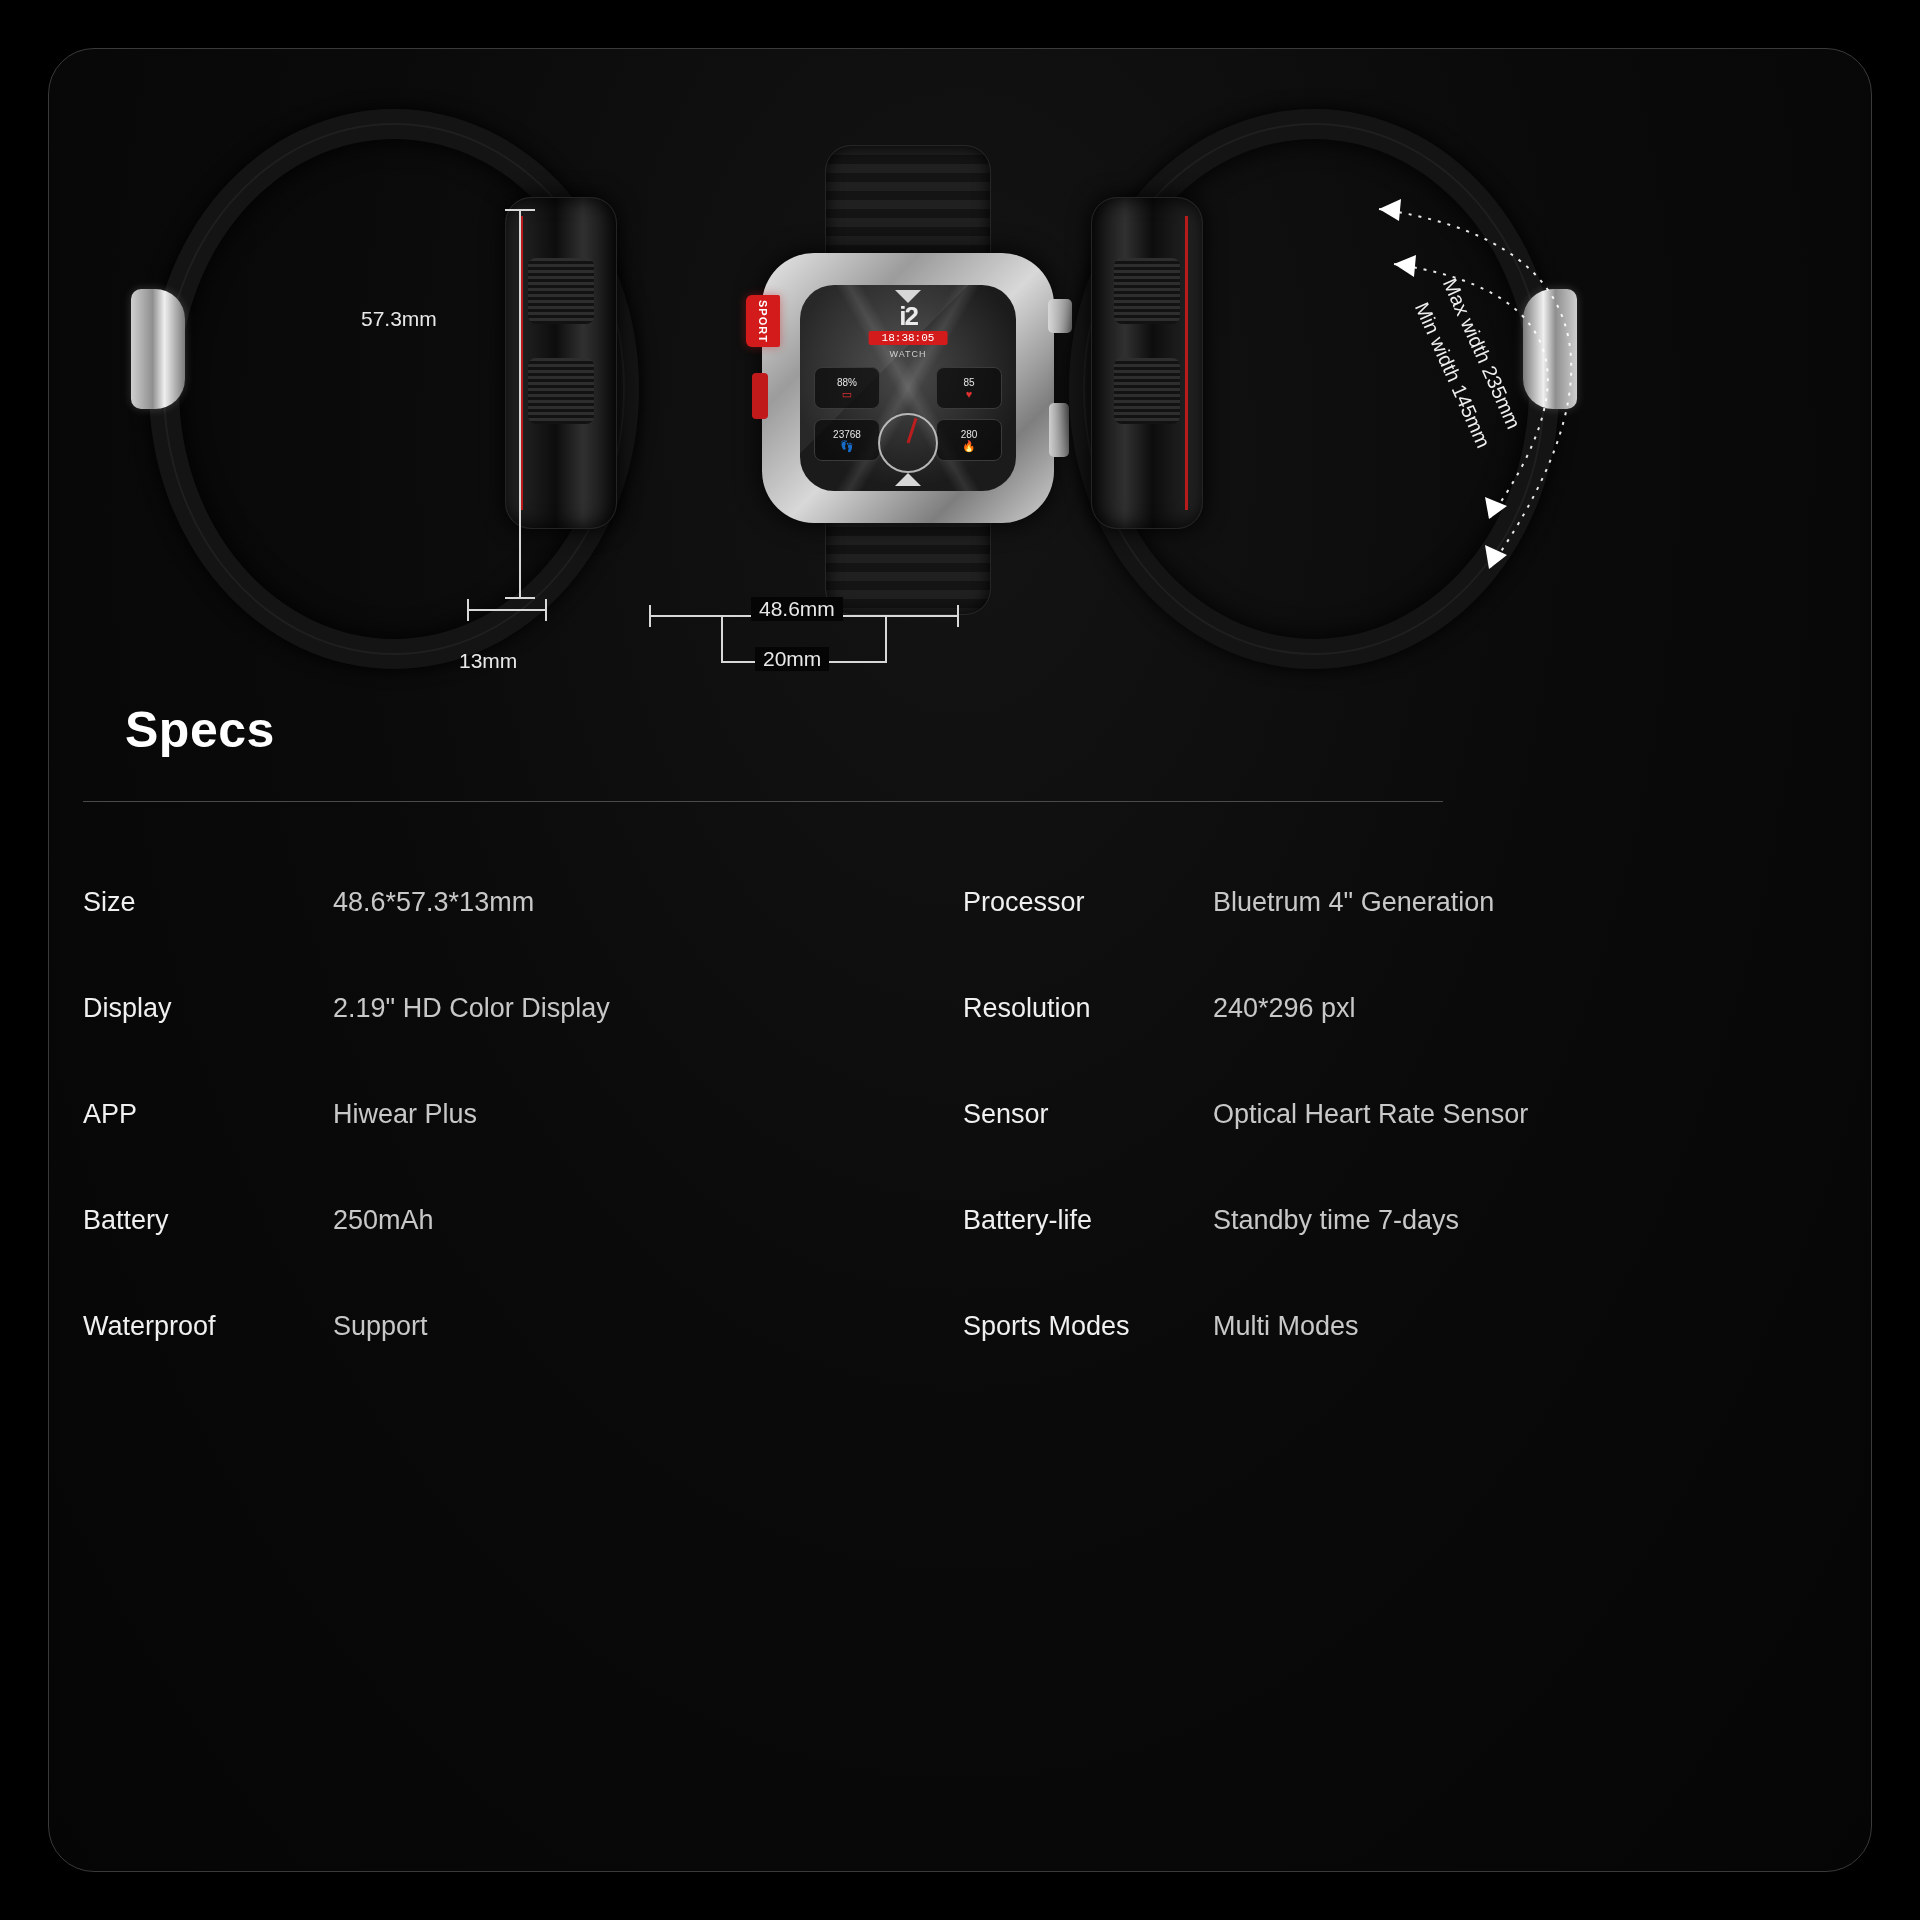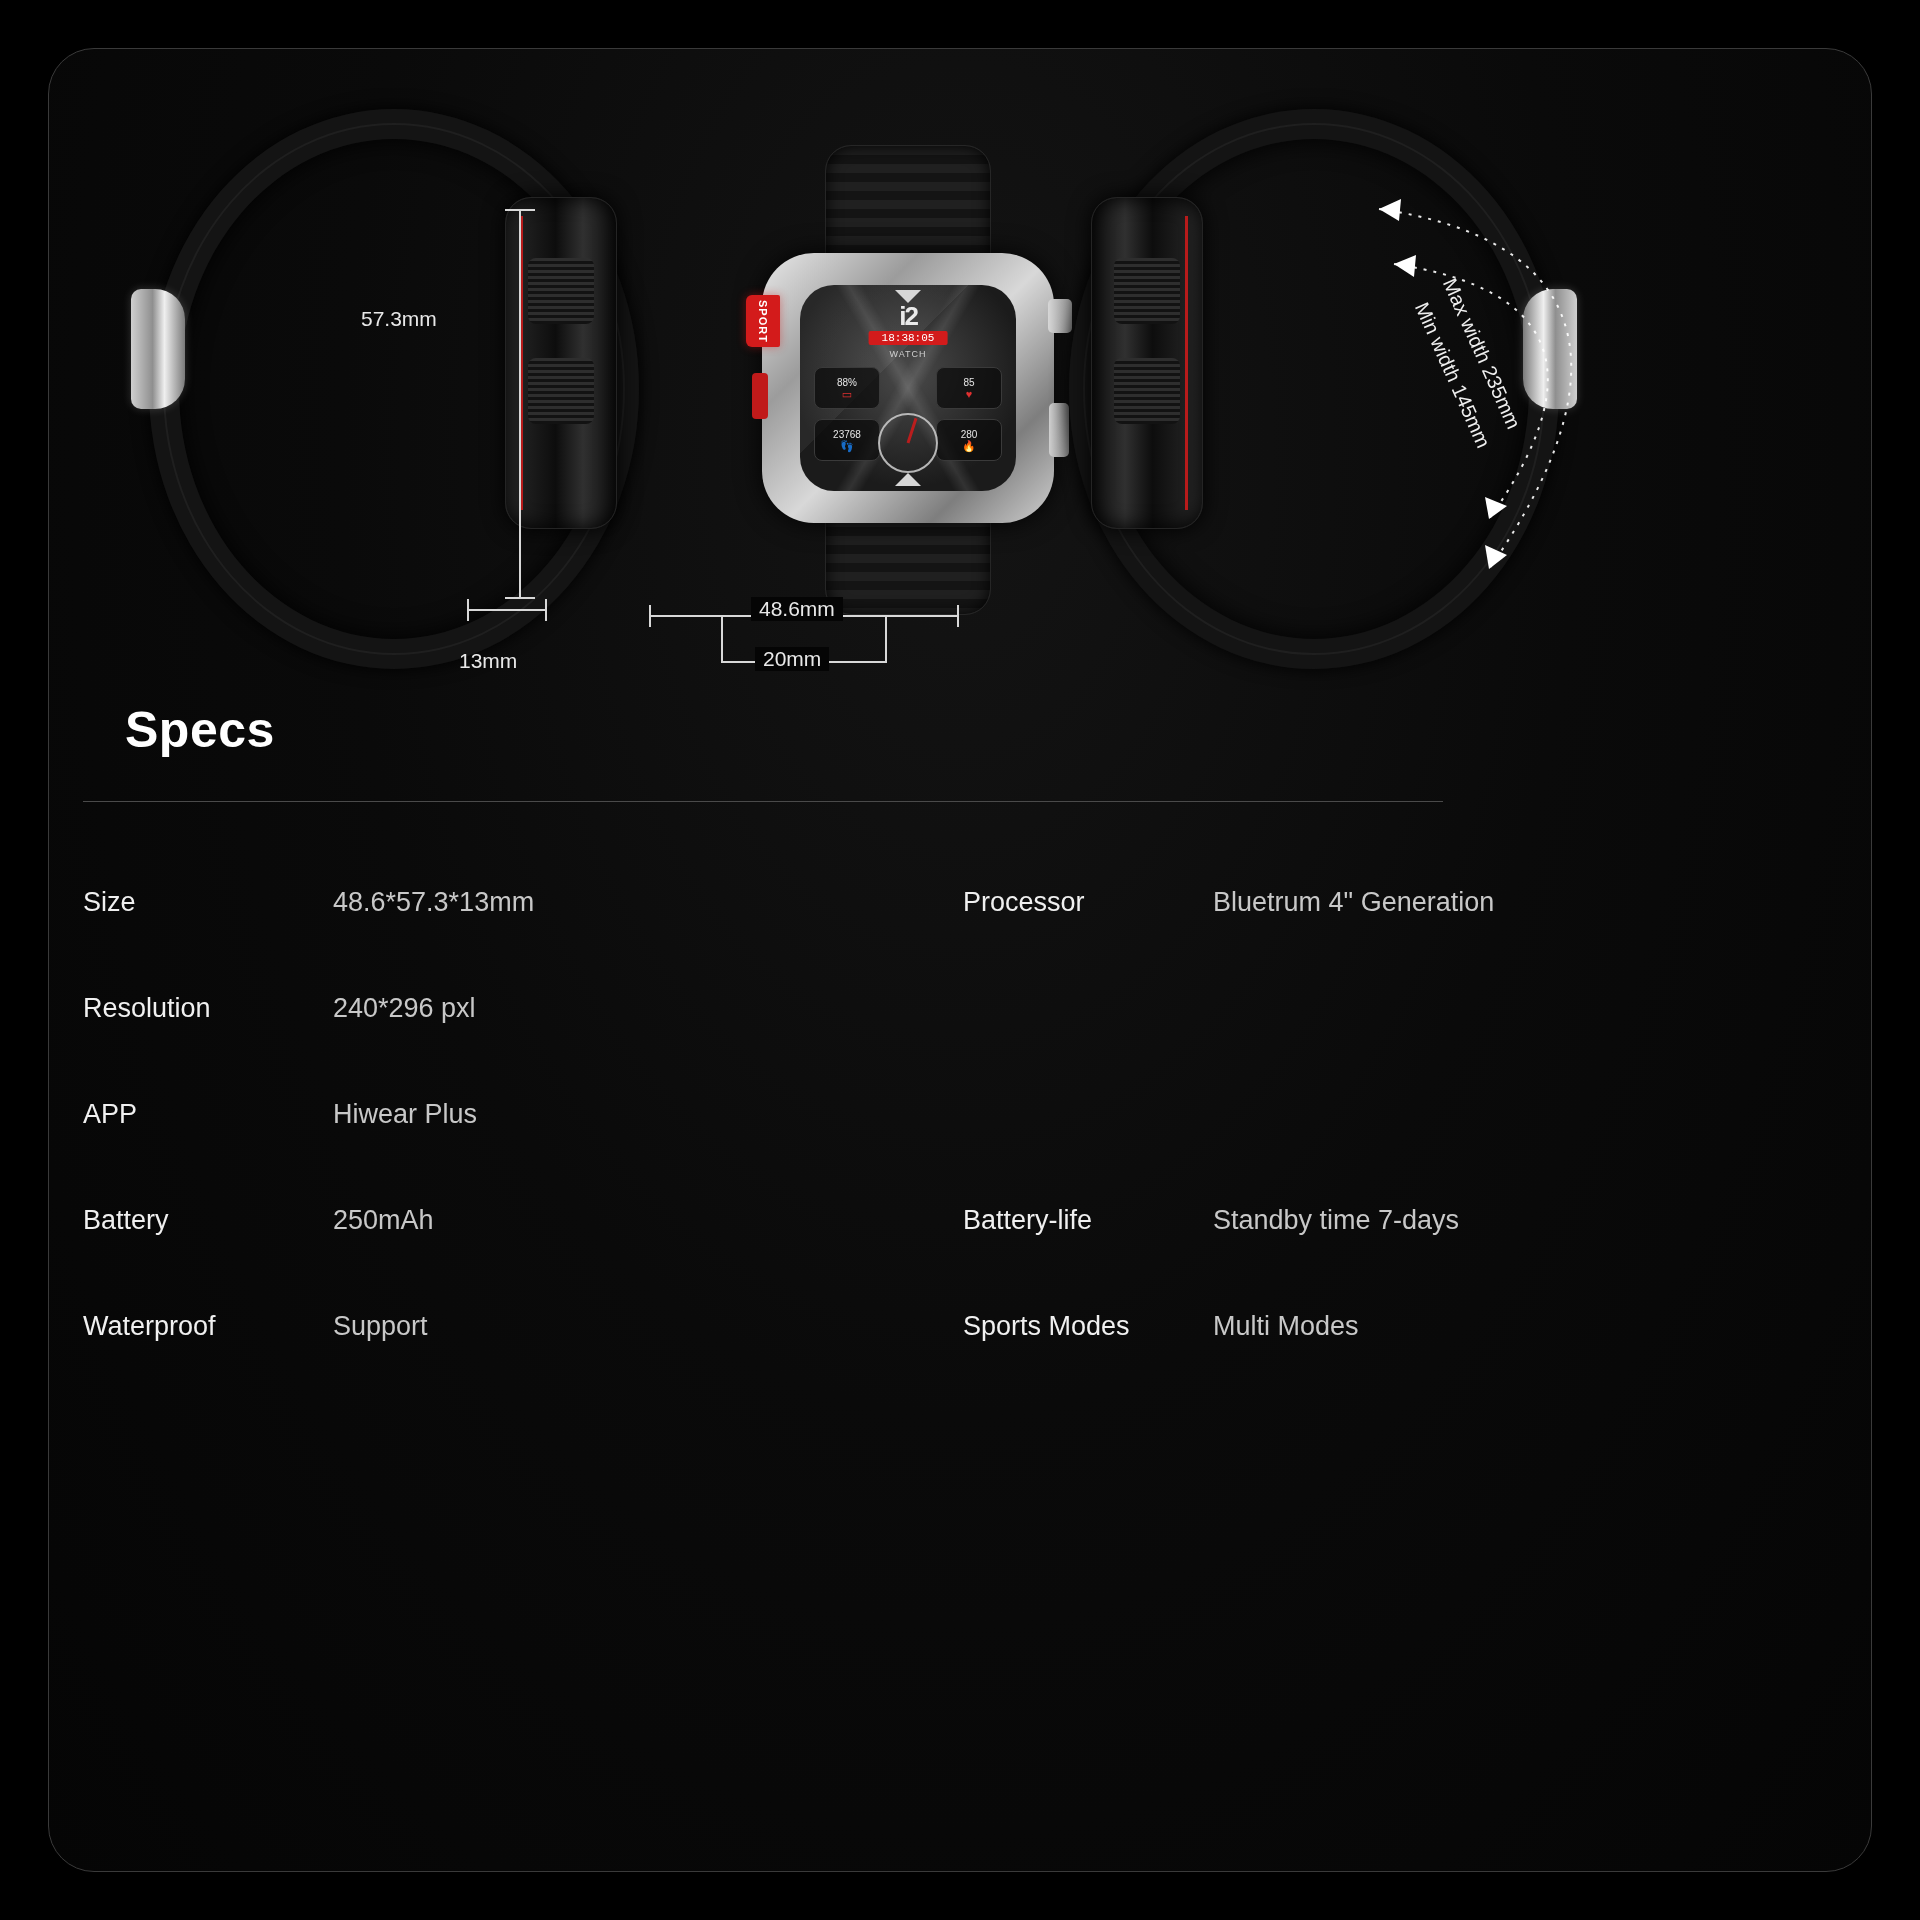--- a/index.html
+++ b/index.html
@@ -215,29 +215,37 @@
           <div class="spec-key">Size</div>
           <div class="spec-val">48.6*57.3*13mm</div>
         </div>
         <div class="spec-cell">
           <div class="spec-key">Processor</div>
           <div class="spec-val">Bluetrum 4" Generation</div>
         </div>
       </div>
       <div class="spec-row">
         <div class="spec-cell">
+          <div class="spec-key">Display</div>
+          <div class="spec-val">2.19" HD Color Display</div>
+        </div>
+        <div class="spec-cell">
           <div class="spec-key">Resolution</div>
           <div class="spec-val">240*296 pxl</div>
         </div>
       </div>
       <div class="spec-row">
         <div class="spec-cell">
           <div class="spec-key">APP</div>
           <div class="spec-val">Hiwear Plus</div>
         </div>
+        <div class="spec-cell">
+          <div class="spec-key">Sensor</div>
+          <div class="spec-val">Optical Heart Rate Sensor</div>
+        </div>
       </div>
       <div class="spec-row">
         <div class="spec-cell">
           <div class="spec-key">Battery</div>
           <div class="spec-val">250mAh</div>
         </div>
         <div class="spec-cell">
           <div class="spec-key">Battery-life</div>
           <div class="spec-val">Standby time 7-days</div>
         </div>

